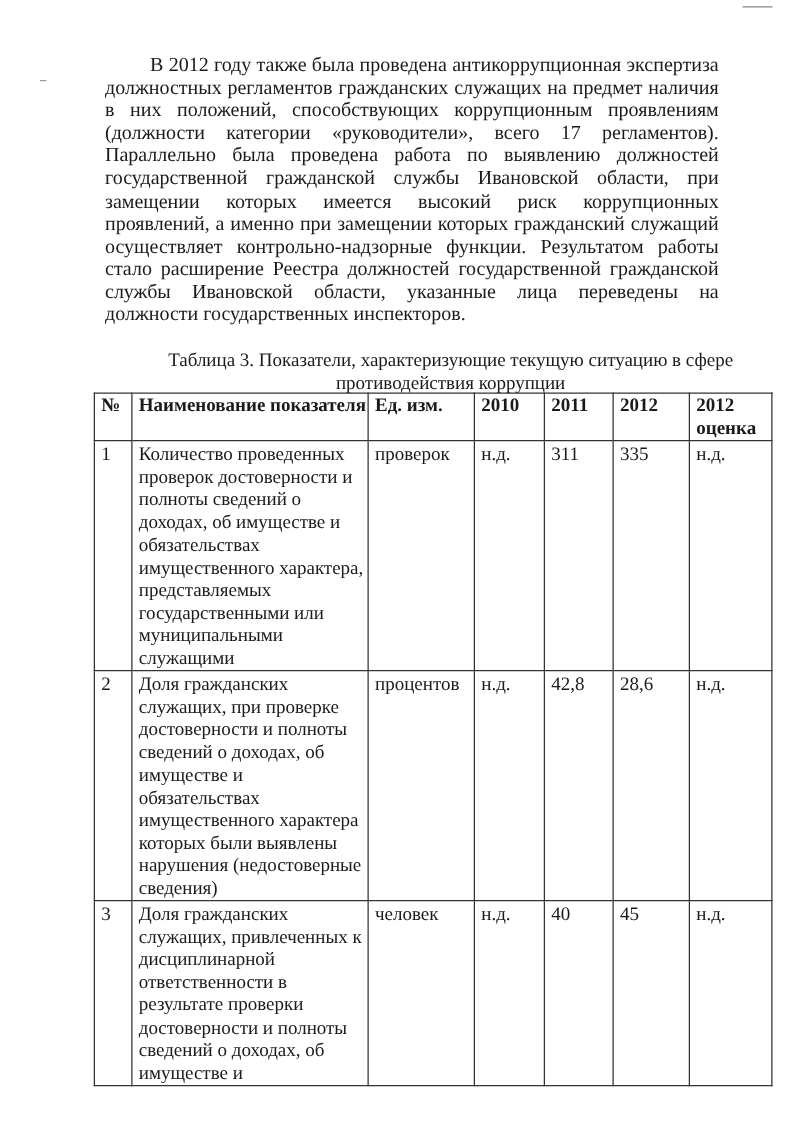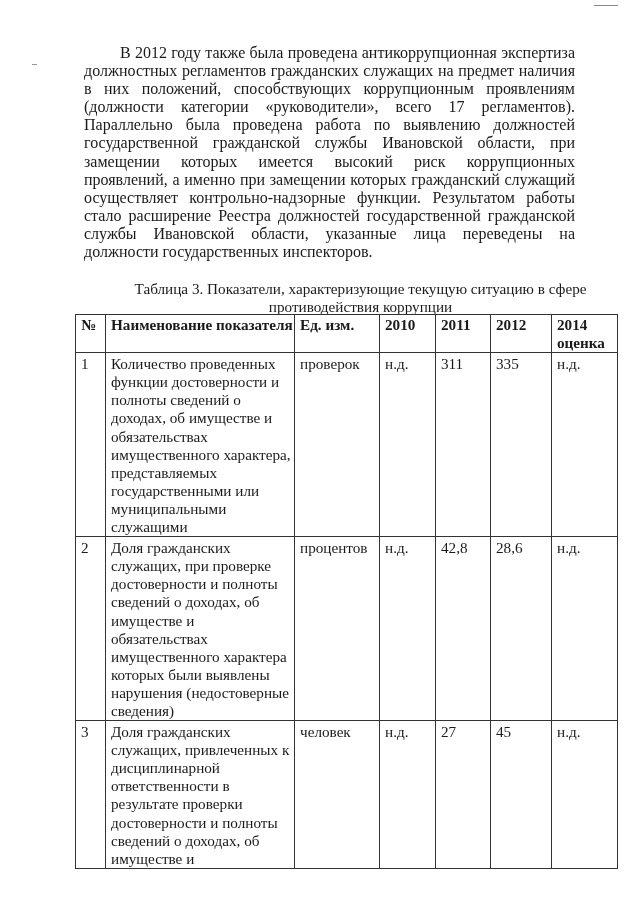--- a/index.html
+++ b/index.html
@@ -74,45 +74,45 @@
       <col class="c-2013">
   </colgroup>
   <thead>
     <tr>
       <th>№</th>
       <th>Наименование показателя</th>
       <th>Ед. изм.</th>
       <th>2010</th>
       <th>2011</th>
       <th>2012</th>
-      <th>2014 оценка</th>
+      <th>2012 оценка</th>
     </tr>
   </thead>
   <tbody>
     <tr class="r1">
       <td>1</td>
-      <td>Количество проведенных функции достоверности и полноты сведений о доходах, об имуществе и обязательствах имущественного характера, представляемых государственными или муниципальными служащими</td>
+      <td>Количество проведенных проверок достоверности и полноты сведений о доходах, об имуществе и обязательствах имущественного характера, представляемых государственными или муниципальными служащими</td>
       <td>проверок</td>
       <td>н.д.</td>
       <td>311</td>
       <td>335</td>
       <td>н.д.</td>
     </tr>
     <tr class="r2">
       <td>2</td>
       <td>Доля гражданских служащих, при проверке достоверности и полноты сведений о доходах, об имуществе и обязательствах имущественного характера которых были выявлены нарушения (недостоверные сведения)</td>
       <td>процентов</td>
       <td>н.д.</td>
       <td>42,8</td>
       <td>28,6</td>
       <td>н.д.</td>
     </tr>
     <tr class="r3">
       <td>3</td>
       <td>Доля гражданских служащих, привлеченных к дисциплинарной ответственности в результате проверки достоверности и полноты сведений о доходах, об имуществе и</td>
       <td>человек</td>
       <td>н.д.</td>
-      <td>27</td>
+      <td>40</td>
       <td>45</td>
       <td>н.д.</td>
     </tr>
   </tbody>
 </table>
 
 </body></html>

